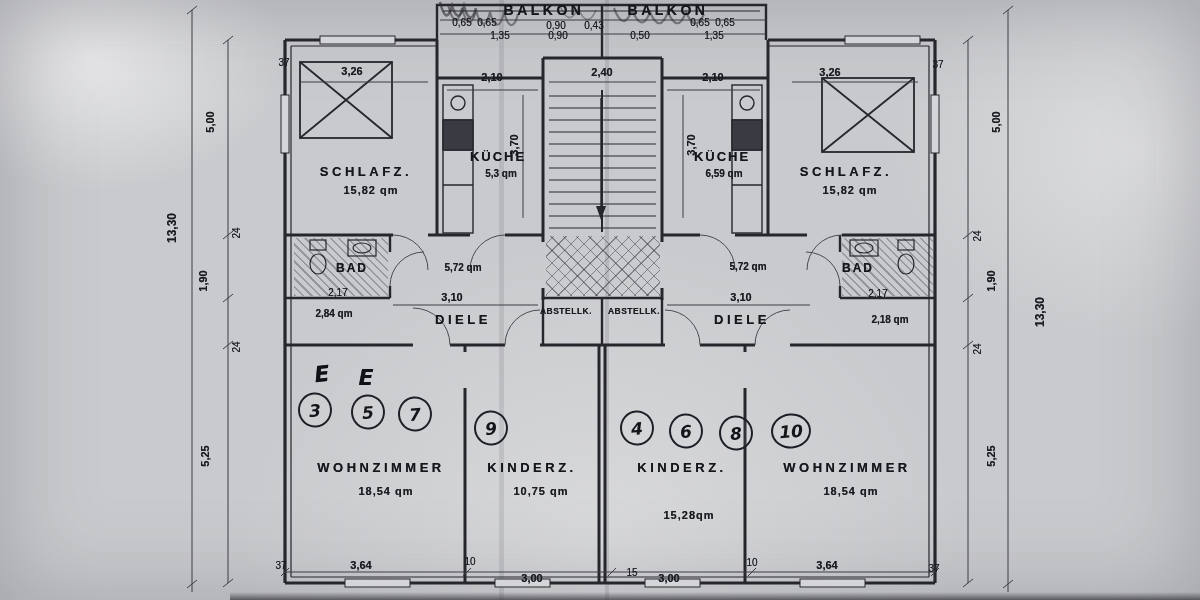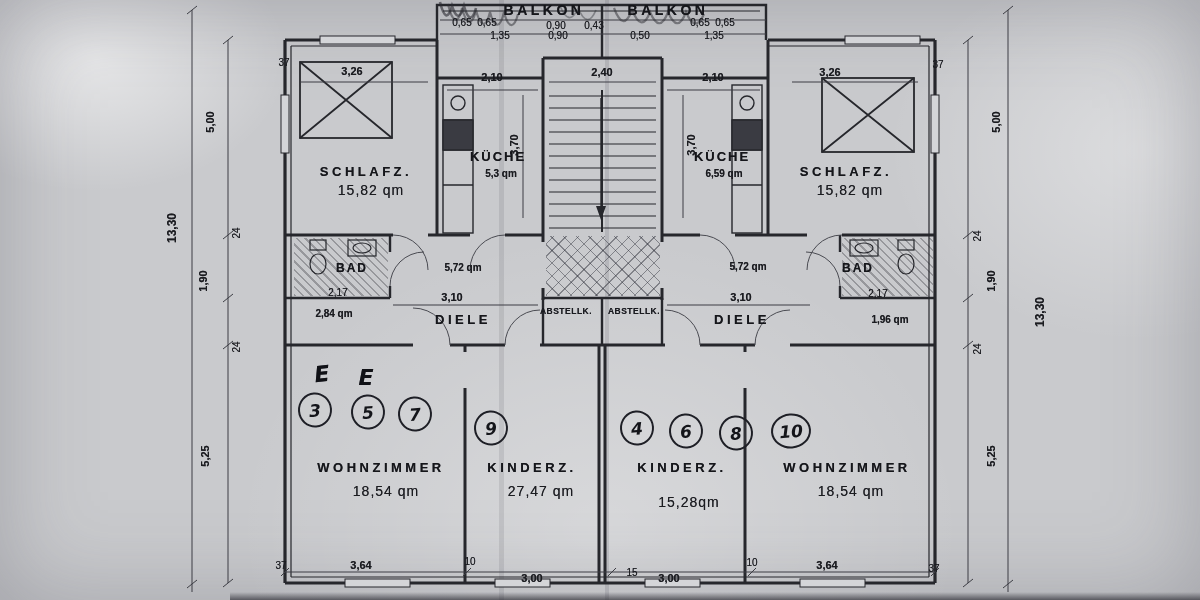--- a/index.html
+++ b/index.html
@@ -12,21 +12,21 @@
       radial-gradient(ellipse 420px 320px at 95% 25%, rgba(255,255,255,.35), transparent 60%),
       radial-gradient(ellipse 520px 420px at 50% 88%, rgba(255,255,255,.28), transparent 70%);
     box-shadow:inset 0 0 90px rgba(88,90,100,.35);
   }
   .lbl{position:absolute;transform:translate(-50%,-50%);white-space:nowrap;
        text-shadow:0 0 .5px rgba(25,25,35,.7);}
   .vert{transform:translate(-50%,-50%) rotate(-90deg);}
   .room{font-size:13px;font-weight:700;letter-spacing:3.5px;color:#15161a;}
   .room-sm{font-size:13px;font-weight:700;letter-spacing:2px;color:#15161a;}
   .room-xs{font-size:8.5px;font-weight:700;letter-spacing:.5px;color:#1a1b20;}
-  .area{font-size:14px;font-weight:400;letter-spacing:1px;}
+  .area{font-size:11px;font-weight:700;letter-spacing:1px;}
   .area-sm{font-size:10px;font-weight:600;}
   .dim{font-size:11px;font-weight:600;}
   .dim-sm{font-size:10px;font-weight:400;}
   .circ{position:absolute;width:30px;height:31px;border:2.5px solid #1e1f26;border-radius:50%;
         display:flex;align-items:center;justify-content:center;
         font:italic 700 17px "DejaVu Sans",sans-serif;color:#14151a;
         transform:translate(-50%,-50%) rotate(-4deg);background:rgba(255,255,255,.06);}
   .handE{font:italic 900 22px "DejaVu Sans",sans-serif;color:#101116;letter-spacing:0;}
   .tiles{position:absolute;left:546px;top:236px;width:114px;height:60px;
     background:
@@ -194,21 +194,21 @@
   <div class="lbl room-sm" style="left:722px;top:156px;">KÜCHE</div>
   <div class="lbl area-sm" style="left:724px;top:173px;">6,59 qm</div>
   <div class="lbl room" style="left:846px;top:171px;">SCHLAFZ.</div>
   <div class="lbl area" style="left:850px;top:190px;">15,82 qm</div>
 
   <div class="lbl room-sm" style="left:352px;top:268px;font-size:12px;">BAD</div>
   <div class="lbl dim-sm" style="left:338px;top:292px;">2,17</div>
   <div class="lbl area-sm" style="left:334px;top:313px;">2,84 qm</div>
   <div class="lbl room-sm" style="left:858px;top:268px;font-size:12px;">BAD</div>
   <div class="lbl dim-sm" style="left:878px;top:293px;">2,17</div>
-  <div class="lbl area-sm" style="left:890px;top:319px;">1,96 qm</div>
+  <div class="lbl area-sm" style="left:890px;top:319px;">2,18 qm</div>
 
   <div class="lbl area-sm" style="left:463px;top:267px;">5,72 qm</div>
   <div class="lbl area-sm" style="left:748px;top:266px;">5,72 qm</div>
   <div class="lbl dim" style="left:452px;top:297px;">3,10</div>
   <div class="lbl dim" style="left:741px;top:297px;">3,10</div>
   <div class="lbl room" style="left:463px;top:319px;">DIELE</div>
   <div class="lbl room" style="left:742px;top:319px;">DIELE</div>
   <div class="lbl room-xs" style="left:566px;top:311px;">ABSTELLK.</div>
   <div class="lbl room-xs" style="left:634px;top:311px;">ABSTELLK.</div>
 
@@ -236,23 +236,23 @@
   <div class="circ" style="left:736px;top:433px;">
       <span>8</span>
     </div>
   <div class="circ" style="left:791px;top:431px;width:36px;">
       <span>10</span>
     </div>
 
   <div class="lbl room" style="left:381px;top:467px;">WOHNZIMMER</div>
   <div class="lbl area" style="left:386px;top:491px;">18,54 qm</div>
   <div class="lbl room" style="left:532px;top:467px;">KINDERZ.</div>
-  <div class="lbl area" style="left:541px;top:491px;">27,47 qm</div>
+  <div class="lbl area" style="left:541px;top:491px;">10,75 qm</div>
   <div class="lbl room" style="left:682px;top:467px;">KINDERZ.</div>
-  <div class="lbl area" style="left:689px;top:502px;">15,28qm</div>
+  <div class="lbl area" style="left:689px;top:515px;">15,28qm</div>
   <div class="lbl room" style="left:847px;top:467px;">WOHNZIMMER</div>
   <div class="lbl area" style="left:851px;top:491px;">18,54 qm</div>
 
   <div class="lbl dim" style="left:361px;top:565px;">3,64</div>
   <div class="lbl dim" style="left:532px;top:578px;">3,00</div>
   <div class="lbl dim" style="left:669px;top:578px;">3,00</div>
   <div class="lbl dim" style="left:827px;top:565px;">3,64</div>
   <div class="lbl dim-sm" style="left:470px;top:561px;">10</div>
   <div class="lbl dim-sm" style="left:632px;top:572px;">15</div>
   <div class="lbl dim-sm" style="left:752px;top:562px;">10</div>

